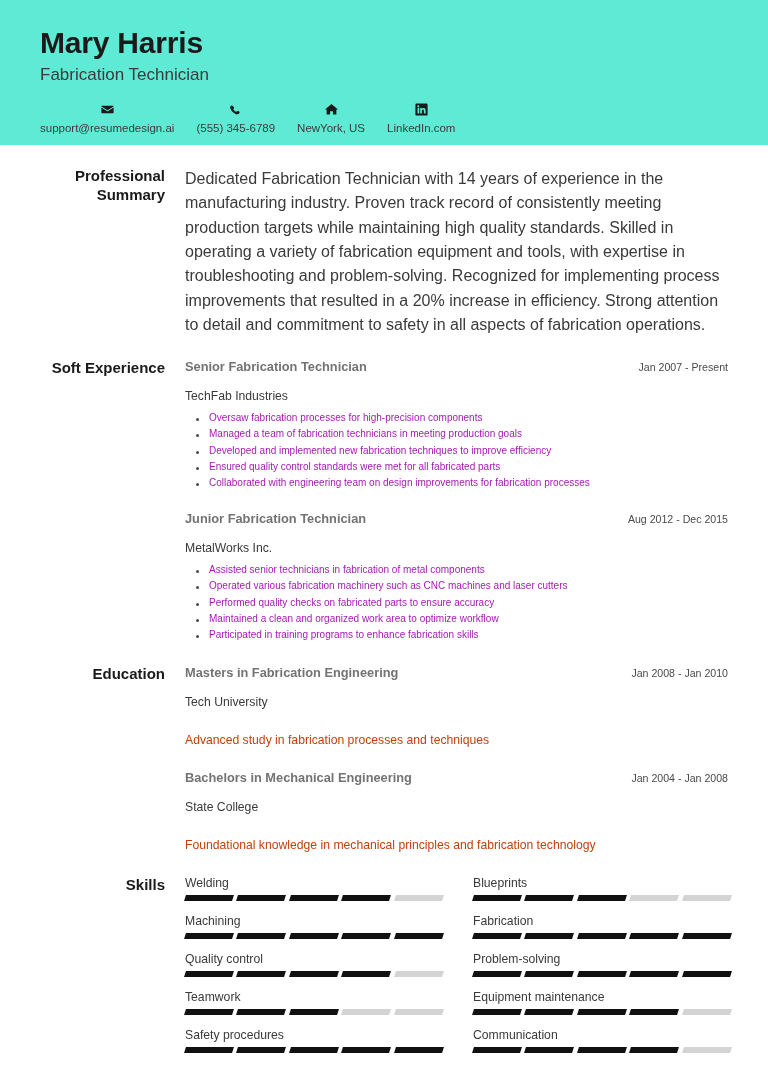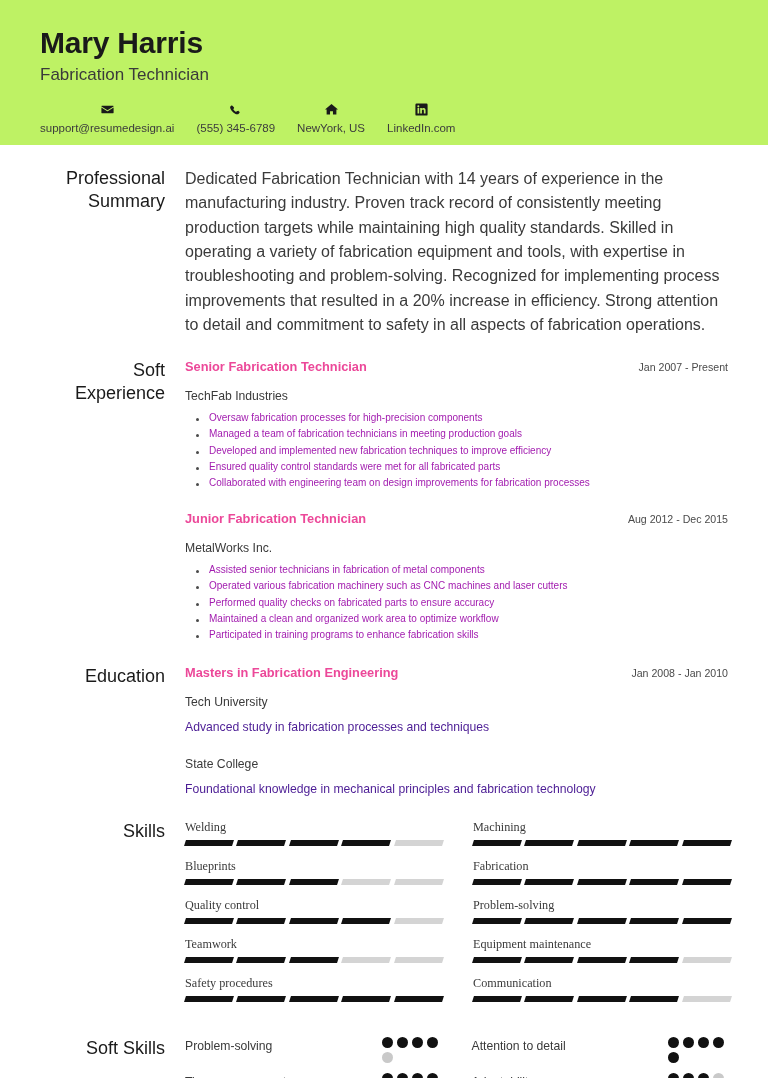--- a/index.html
+++ b/index.html
@@ -13,21 +13,21 @@
 
   .page {
     width: 768px;
     min-height: 1078px;
     background: #ffffff;
     position: relative;
   }
 
   
   .header {
-    background: #bef264;
+    background: #5eead4;
     padding: 26px 40px 26px 40px;
     height: 145px;
   }
   .name {
     font-size: 30px;
     font-weight: bold;
     color: #1a1a1a;
     letter-spacing: -0.2px;
     line-height: 1.1;
     margin-bottom: 6px;
@@ -69,22 +69,22 @@
   .section {
     display: flex;
     align-items: flex-start;
     padding-top: 22px;
   }
   .sec-label {
     width: 145px;
     flex: 0 0 145px;
     text-align: right;
     padding-right: 20px;
-    font-size: 18px;
-    font-weight: normal;
+    font-size: 15px;
+    font-weight: bold;
     color: #1a1a1a;
     line-height: 1.25;
   }
   .sec-content {
     flex: 1 1 auto;
     min-width: 0;
   }
 
   
   .summary-text {
@@ -99,37 +99,37 @@
   .entry:last-child { margin-bottom: 0; }
   .entry-head {
     display: flex;
     align-items: baseline;
     justify-content: space-between;
     gap: 12px;
   }
   .entry-title {
     font-size: 12.8px;
     font-weight: bold;
-    color: #ec4899;
+    color: #737373;
   }
   .entry-date {
     font-size: 10.6px;
     color: #4a4a4a;
     white-space: nowrap;
     flex: 0 0 auto;
   }
   .entry-org {
     font-size: 12.2px;
     color: #3a3a3a;
     margin-top: 15px;
   }
   .entry-desc {
     font-size: 12.2px;
-    color: #4c1d95;
-    margin-top: 10px;
+    color: #c2410c;
+    margin-top: 23px;
     line-height: 1.45;
   }
   .bullets {
     list-style: none;
     margin-top: 7px;
     padding-left: 24px;
   }
   .bullets li {
     position: relative;
     font-size: 10px;
@@ -147,21 +147,20 @@
     background: #4a4a4a;
   }
   .entry-gap-lg { margin-bottom: 20px; }
 
   
   .skills-grid {
     display: grid;
     grid-template-columns: 1fr 1fr;
     column-gap: 30px;
     row-gap: 0;
-    font-family: Liberation Serif, serif;
   }
   .skill-item { margin-bottom: 13px; }
   .skill-name {
     font-size: 12.2px;
     color: #3a3a3a;
     margin-bottom: 5px;
   }
   .skill-bar {
     display: flex;
     gap: 4px;
@@ -312,20 +311,24 @@
         <div class="entry entry-gap-lg">
           <div class="entry-head">
             <div class="entry-title">Masters in Fabrication Engineering</div>
             <div class="entry-date">Jan 2008 - Jan 2010</div>
           </div>
           <div class="entry-org">Tech University</div>
           <div class="entry-desc">Advanced study in fabrication processes and techniques</div>
         </div>
 
         <div class="entry">
+          <div class="entry-head">
+            <div class="entry-title">Bachelors in Mechanical Engineering</div>
+            <div class="entry-date">Jan 2004 - Jan 2008</div>
+          </div>
           <div class="entry-org">State College</div>
           <div class="entry-desc">Foundational knowledge in mechanical principles and fabrication technology</div>
         </div>
 
       </div>
     </div>
 
     <div class="section">
       <div class="sec-label">Skills</div>
       <div class="sec-content">
@@ -335,38 +338,38 @@
             <div class="skill-name">Welding</div>
             <div class="skill-bar">
                 <span class="seg on"></span>
                 <span class="seg on"></span>
                 <span class="seg on"></span>
                 <span class="seg on"></span>
                 <span class="seg"></span>
               </div>
           </div>
           <div class="skill-item">
+            <div class="skill-name">Blueprints</div>
+            <div class="skill-bar">
+                <span class="seg on"></span>
+                <span class="seg on"></span>
+                <span class="seg on"></span>
+                <span class="seg"></span>
+                <span class="seg"></span>
+              </div>
+          </div>
+
+          <div class="skill-item">
             <div class="skill-name">Machining</div>
             <div class="skill-bar">
                 <span class="seg on"></span>
                 <span class="seg on"></span>
                 <span class="seg on"></span>
                 <span class="seg on"></span>
                 <span class="seg on"></span>
-              </div>
-          </div>
-
-          <div class="skill-item">
-            <div class="skill-name">Blueprints</div>
-            <div class="skill-bar">
-                <span class="seg on"></span>
-                <span class="seg on"></span>
-                <span class="seg on"></span>
-                <span class="seg"></span>
-                <span class="seg"></span>
               </div>
           </div>
           <div class="skill-item">
             <div class="skill-name">Fabrication</div>
             <div class="skill-bar">
                 <span class="seg on"></span>
                 <span class="seg on"></span>
                 <span class="seg on"></span>
                 <span class="seg on"></span>
                 <span class="seg on"></span>

